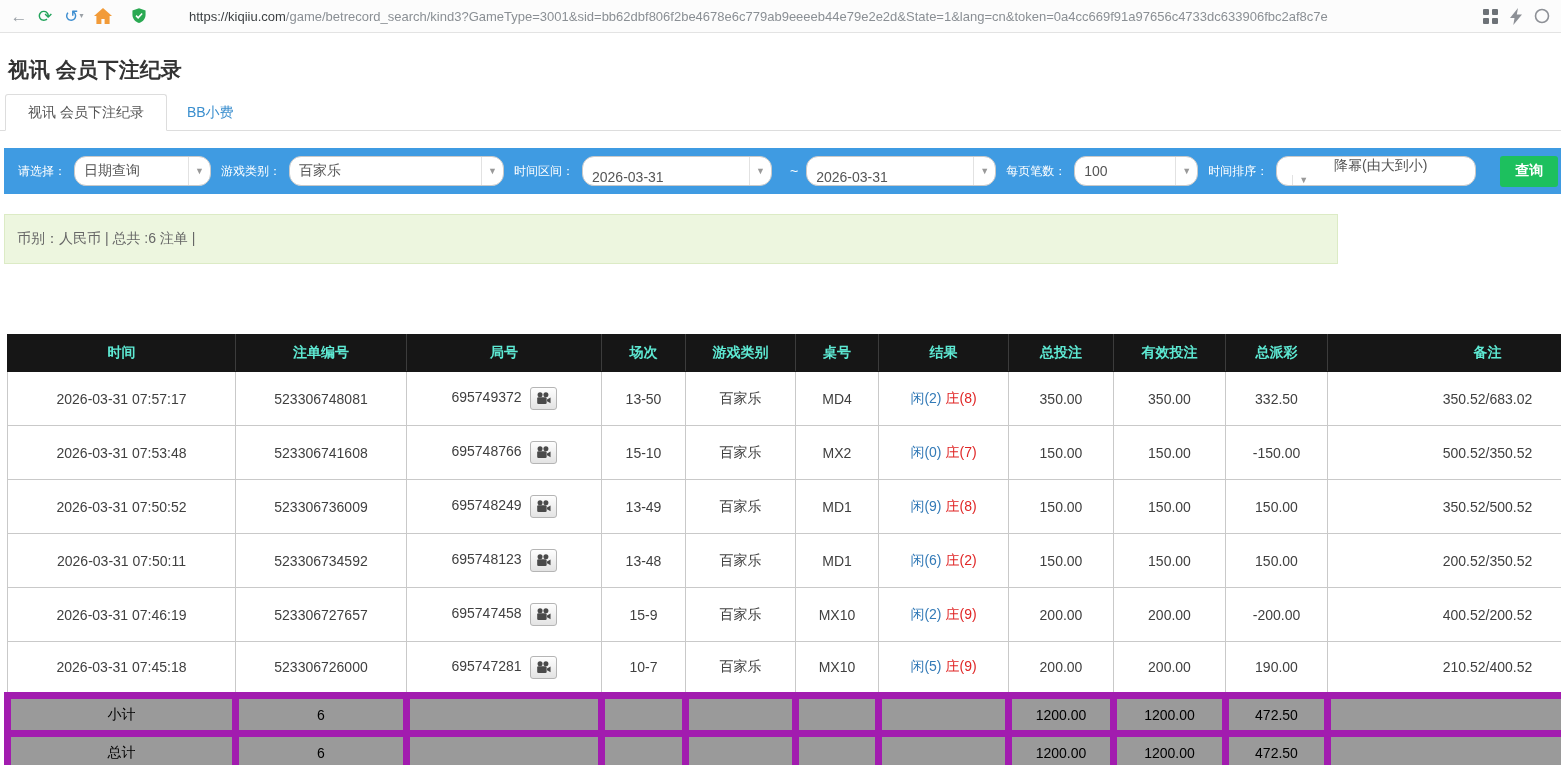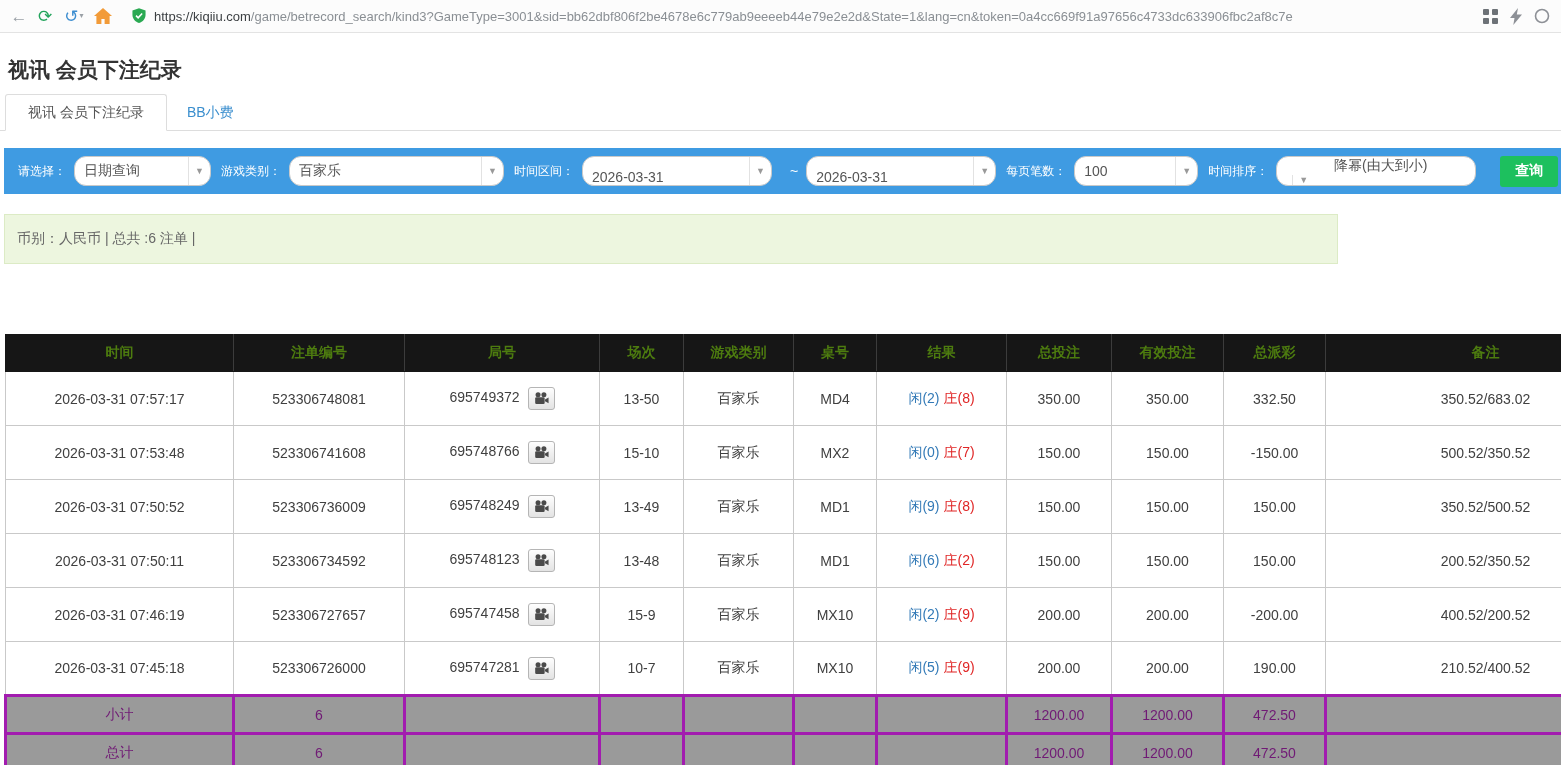--- a/index.html
+++ b/index.html
@@ -12,21 +12,21 @@
     width:1561px;height:765px;overflow:hidden;background:#fff;position:relative;
     font-family:"Liberation Sans","DejaVu Sans",sans-serif;color:#333;
   }
   
   .toolbar{height:33px;background:#fcfcfc;border-bottom:1px solid #e3e3e3;display:flex;align-items:center;padding:0 6px;}
   .tbtn{width:26px;height:26px;display:flex;align-items:center;justify-content:center;border-radius:3px;cursor:pointer;flex:none;font-size:17px;line-height:1;}
   .tbtn.back{color:#9aa0a6;}
   .tbtn.reload{color:#23a45c;}
   .tbtn.undo{color:#3e8ed0;width:32px;}
   .mini-caret{font-size:8px;color:#9aa0a6;margin-left:1px;}
-  .urlbar{flex:1;display:flex;align-items:center;height:26px;margin:0 10px;padding:0 6px;overflow:hidden;white-space:nowrap;cursor:text;}
+  .urlbar{flex:1;display:flex;align-items:center;height:26px;margin:0 10px;padding:0 6px;overflow:hidden;white-space:nowrap;cursor:text;gap:35px;}
   .shield{flex:none;margin-right:8px;display:flex;align-items:center;}
   .url{font-size:13px;overflow:hidden;white-space:nowrap;}
   .url .host{color:#3c4043;}
   .url .path{color:#8a8f94;}
   .right-icons{display:flex;align-items:center;margin-left:auto;flex:none;}
   
   .page-title{margin:23px 0 0 8px;font-size:21px;font-weight:600;color:#333;line-height:28px;}
   .tabs{margin-top:10px;border-bottom:1px solid #ddd;height:37px;display:flex;align-items:flex-end;}
   .tab{font-size:14px;line-height:35px;padding:0 20px;cursor:pointer;color:var(--tabblue);}
   .tab.active{margin-left:5px;padding:0 22px;background:#fff;border:1px solid #ddd;border-bottom:1px solid #fff;border-radius:3px 3px 0 0;color:#555;position:relative;top:1px;}
@@ -38,23 +38,23 @@
   .sel .selval{overflow:hidden;white-space:nowrap;}
   .sel .arrow{width:22px;align-self:stretch;display:flex;align-items:center;justify-content:center;border-left:1px solid #e2e2e2;color:#999;font-size:9px;flex:none;margin-left:6px;}
   .w1{width:137px;} .w2{width:215px;} .w3{width:190px;align-items:flex-end;} .w4{width:124px;} .w5{width:200px;flex-direction:column;}
   .search{height:31px;width:58px;background:var(--green);color:#fff;border:none;border-radius:3px;font-size:14px;font-weight:bold;margin-left:14px;cursor:pointer;flex:none;}
   
   .notice{margin:20px 0 0 4px;width:1334px;height:50px;background:var(--noticebg);border:1px solid #dcebc5;position:relative;overflow:hidden;}
   .nleft{position:absolute;left:12px;top:50%;transform:translateY(-50%);font-size:14px;color:#666;}
   .nright{position:absolute;left:1347px;top:50%;transform:translateY(-50%);font-size:14px;color:var(--red);white-space:nowrap;text-align:center;}
   
   table.records{border-collapse:collapse;table-layout:fixed;width:1640px;margin:70px 0 0 4px;font-size:14px;}
-  table.records thead th{background:var(--headerbg);color:#4d7c0f;height:37px;font-weight:bold;text-align:center;border:1px solid var(--headerbg);border-right:1px solid #3c3c3c;}
+  table.records thead th{background:var(--headerbg);color:#5eead4;height:37px;font-weight:bold;text-align:center;border:1px solid var(--headerbg);border-right:1px solid #3c3c3c;}
   table.records tbody td{height:54px;border:1px solid #c9c9c9;text-align:center;color:#404040;background:#fff;}
-  table.records tr.foot td{background:var(--footerbg);color:#701a75;height:38px;border:3px solid #a21caf;}
+  table.records tr.foot td{background:var(--footerbg);color:#000000;height:38px;border:7px solid #a21caf;}
   .linkish{color:var(--blue);cursor:pointer;}
   .neg{color:var(--red);}
   .player{color:var(--blue);}
   .banker{color:var(--red);margin-left:4px;}
   .vbtn{width:27px;height:23px;margin-left:8px;vertical-align:middle;border:1px solid #b5b5b5;border-radius:3px;background:linear-gradient(#fefefe,#e3e3e3);cursor:pointer;display:inline-flex;align-items:center;justify-content:center;padding:0;}
 </style>
 </head>
 <body>
 
 <header class="toolbar">

